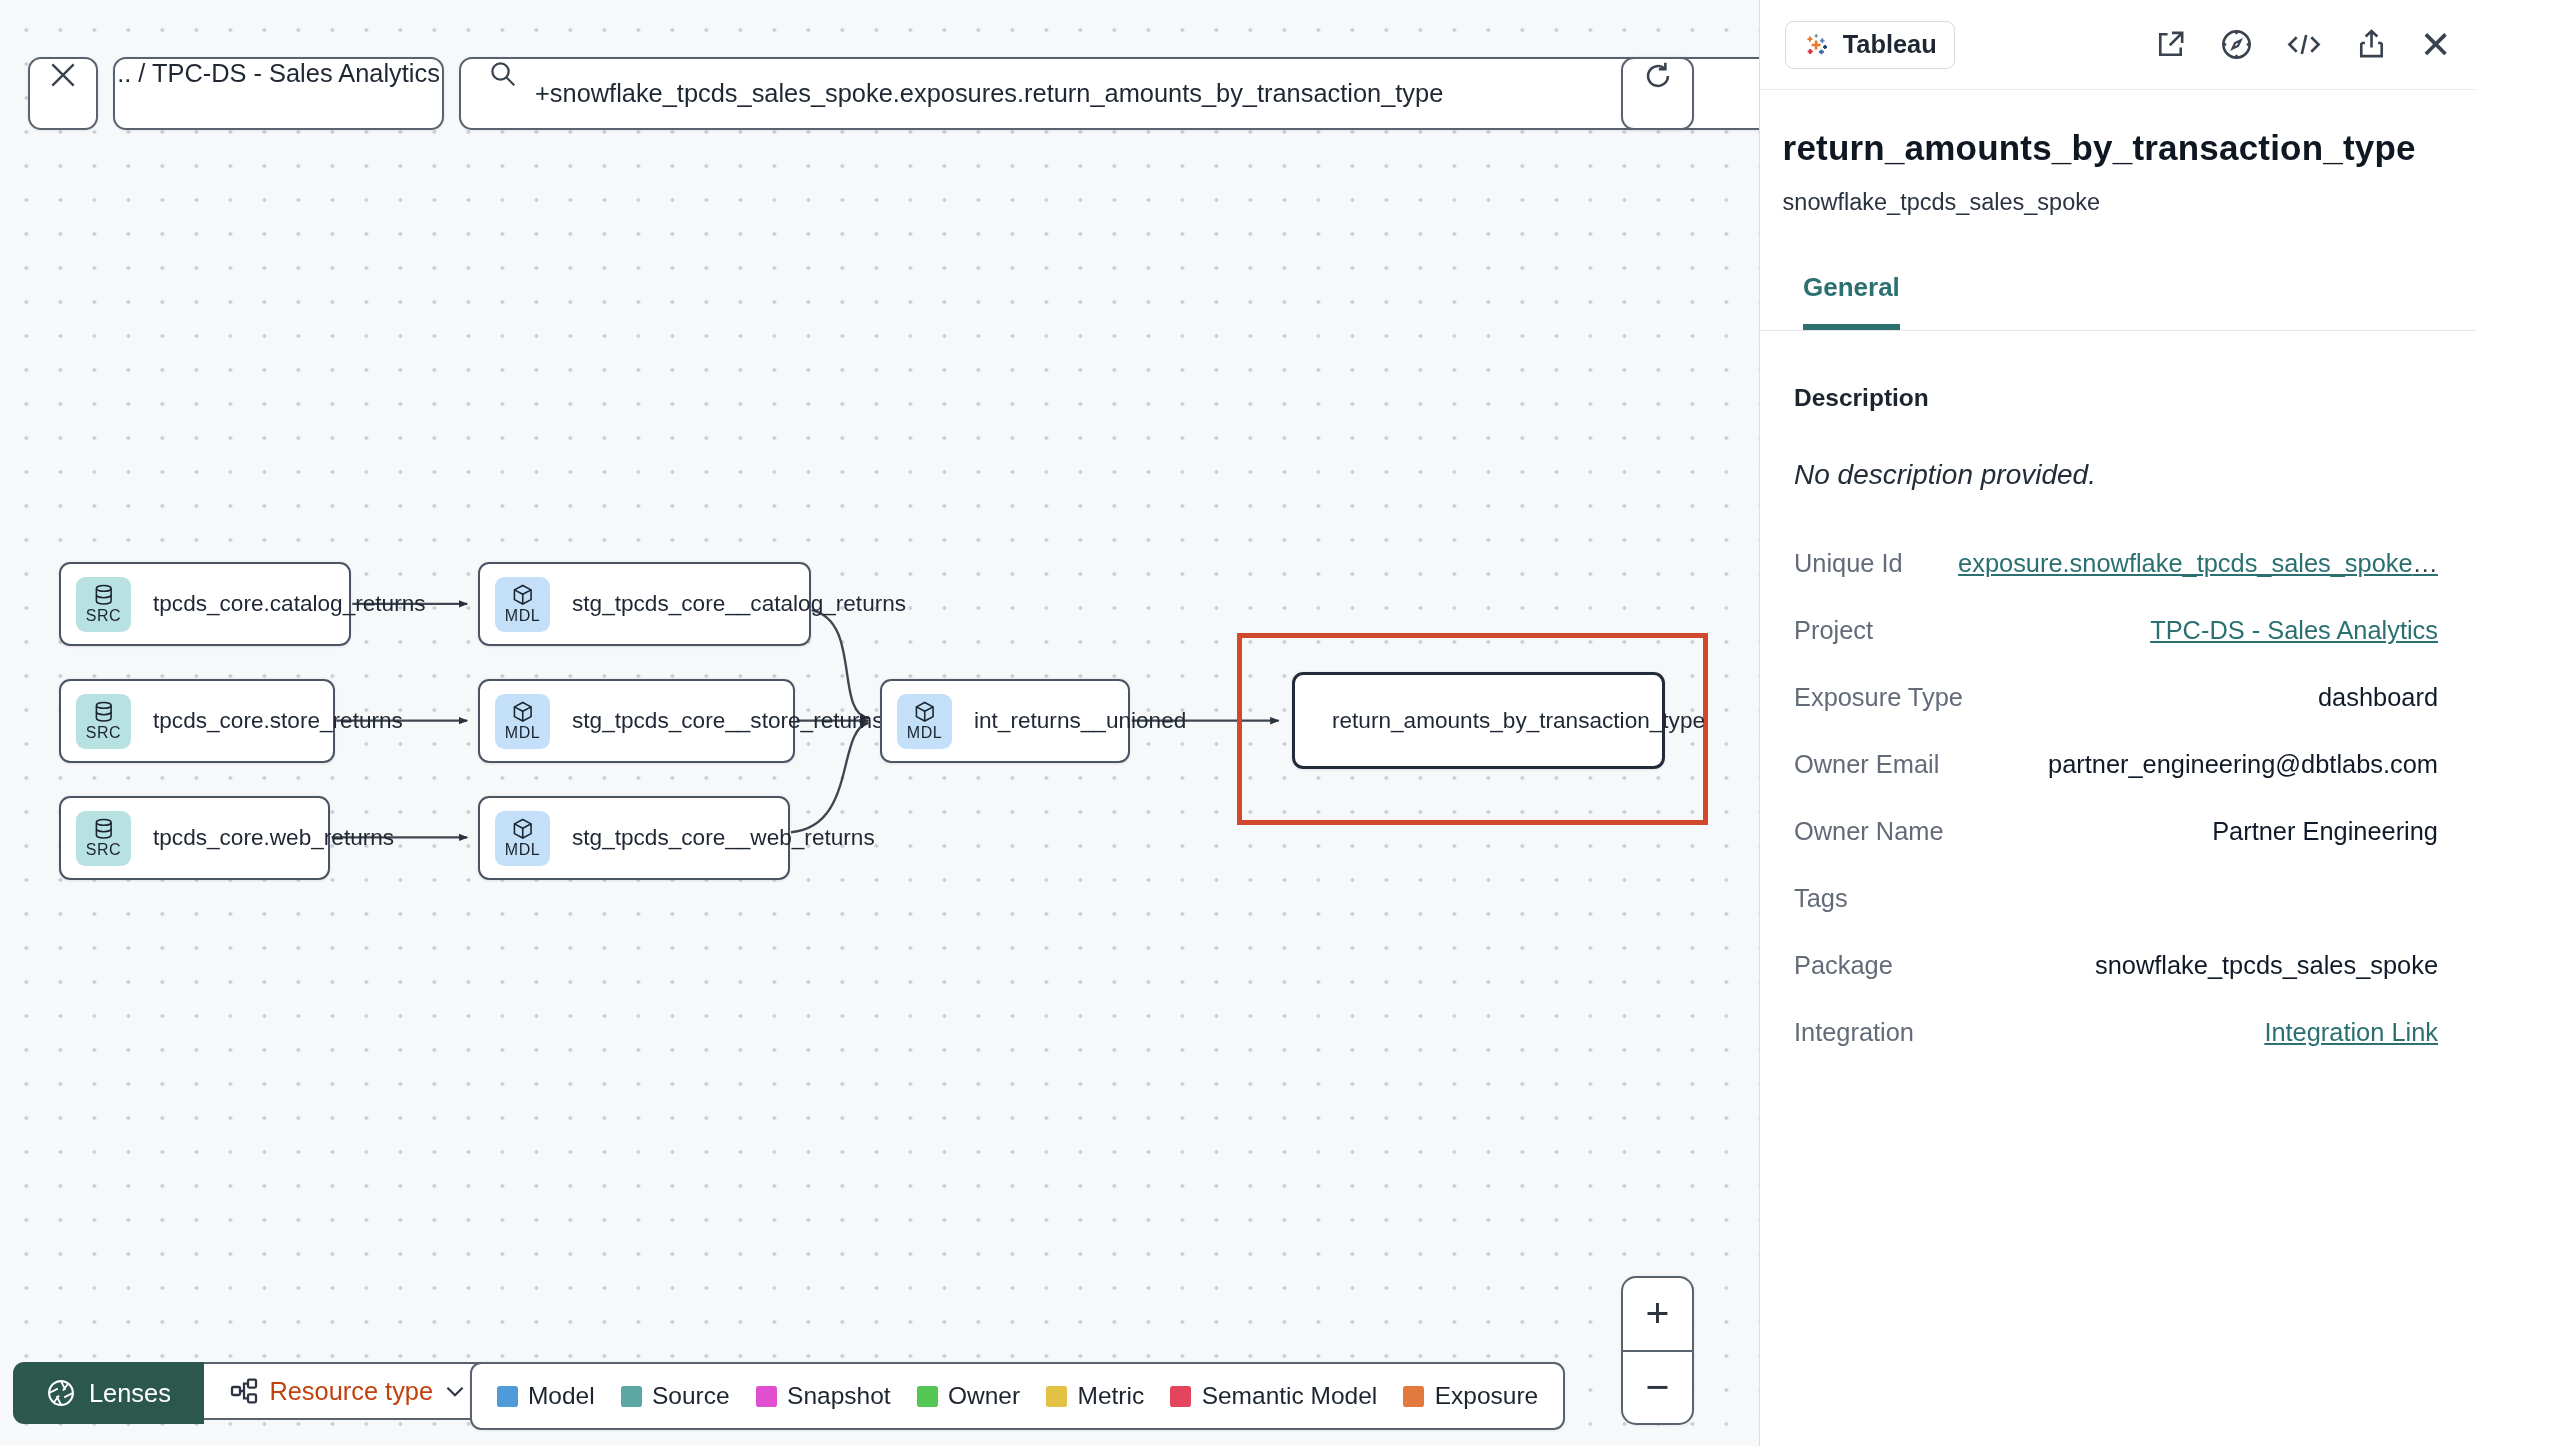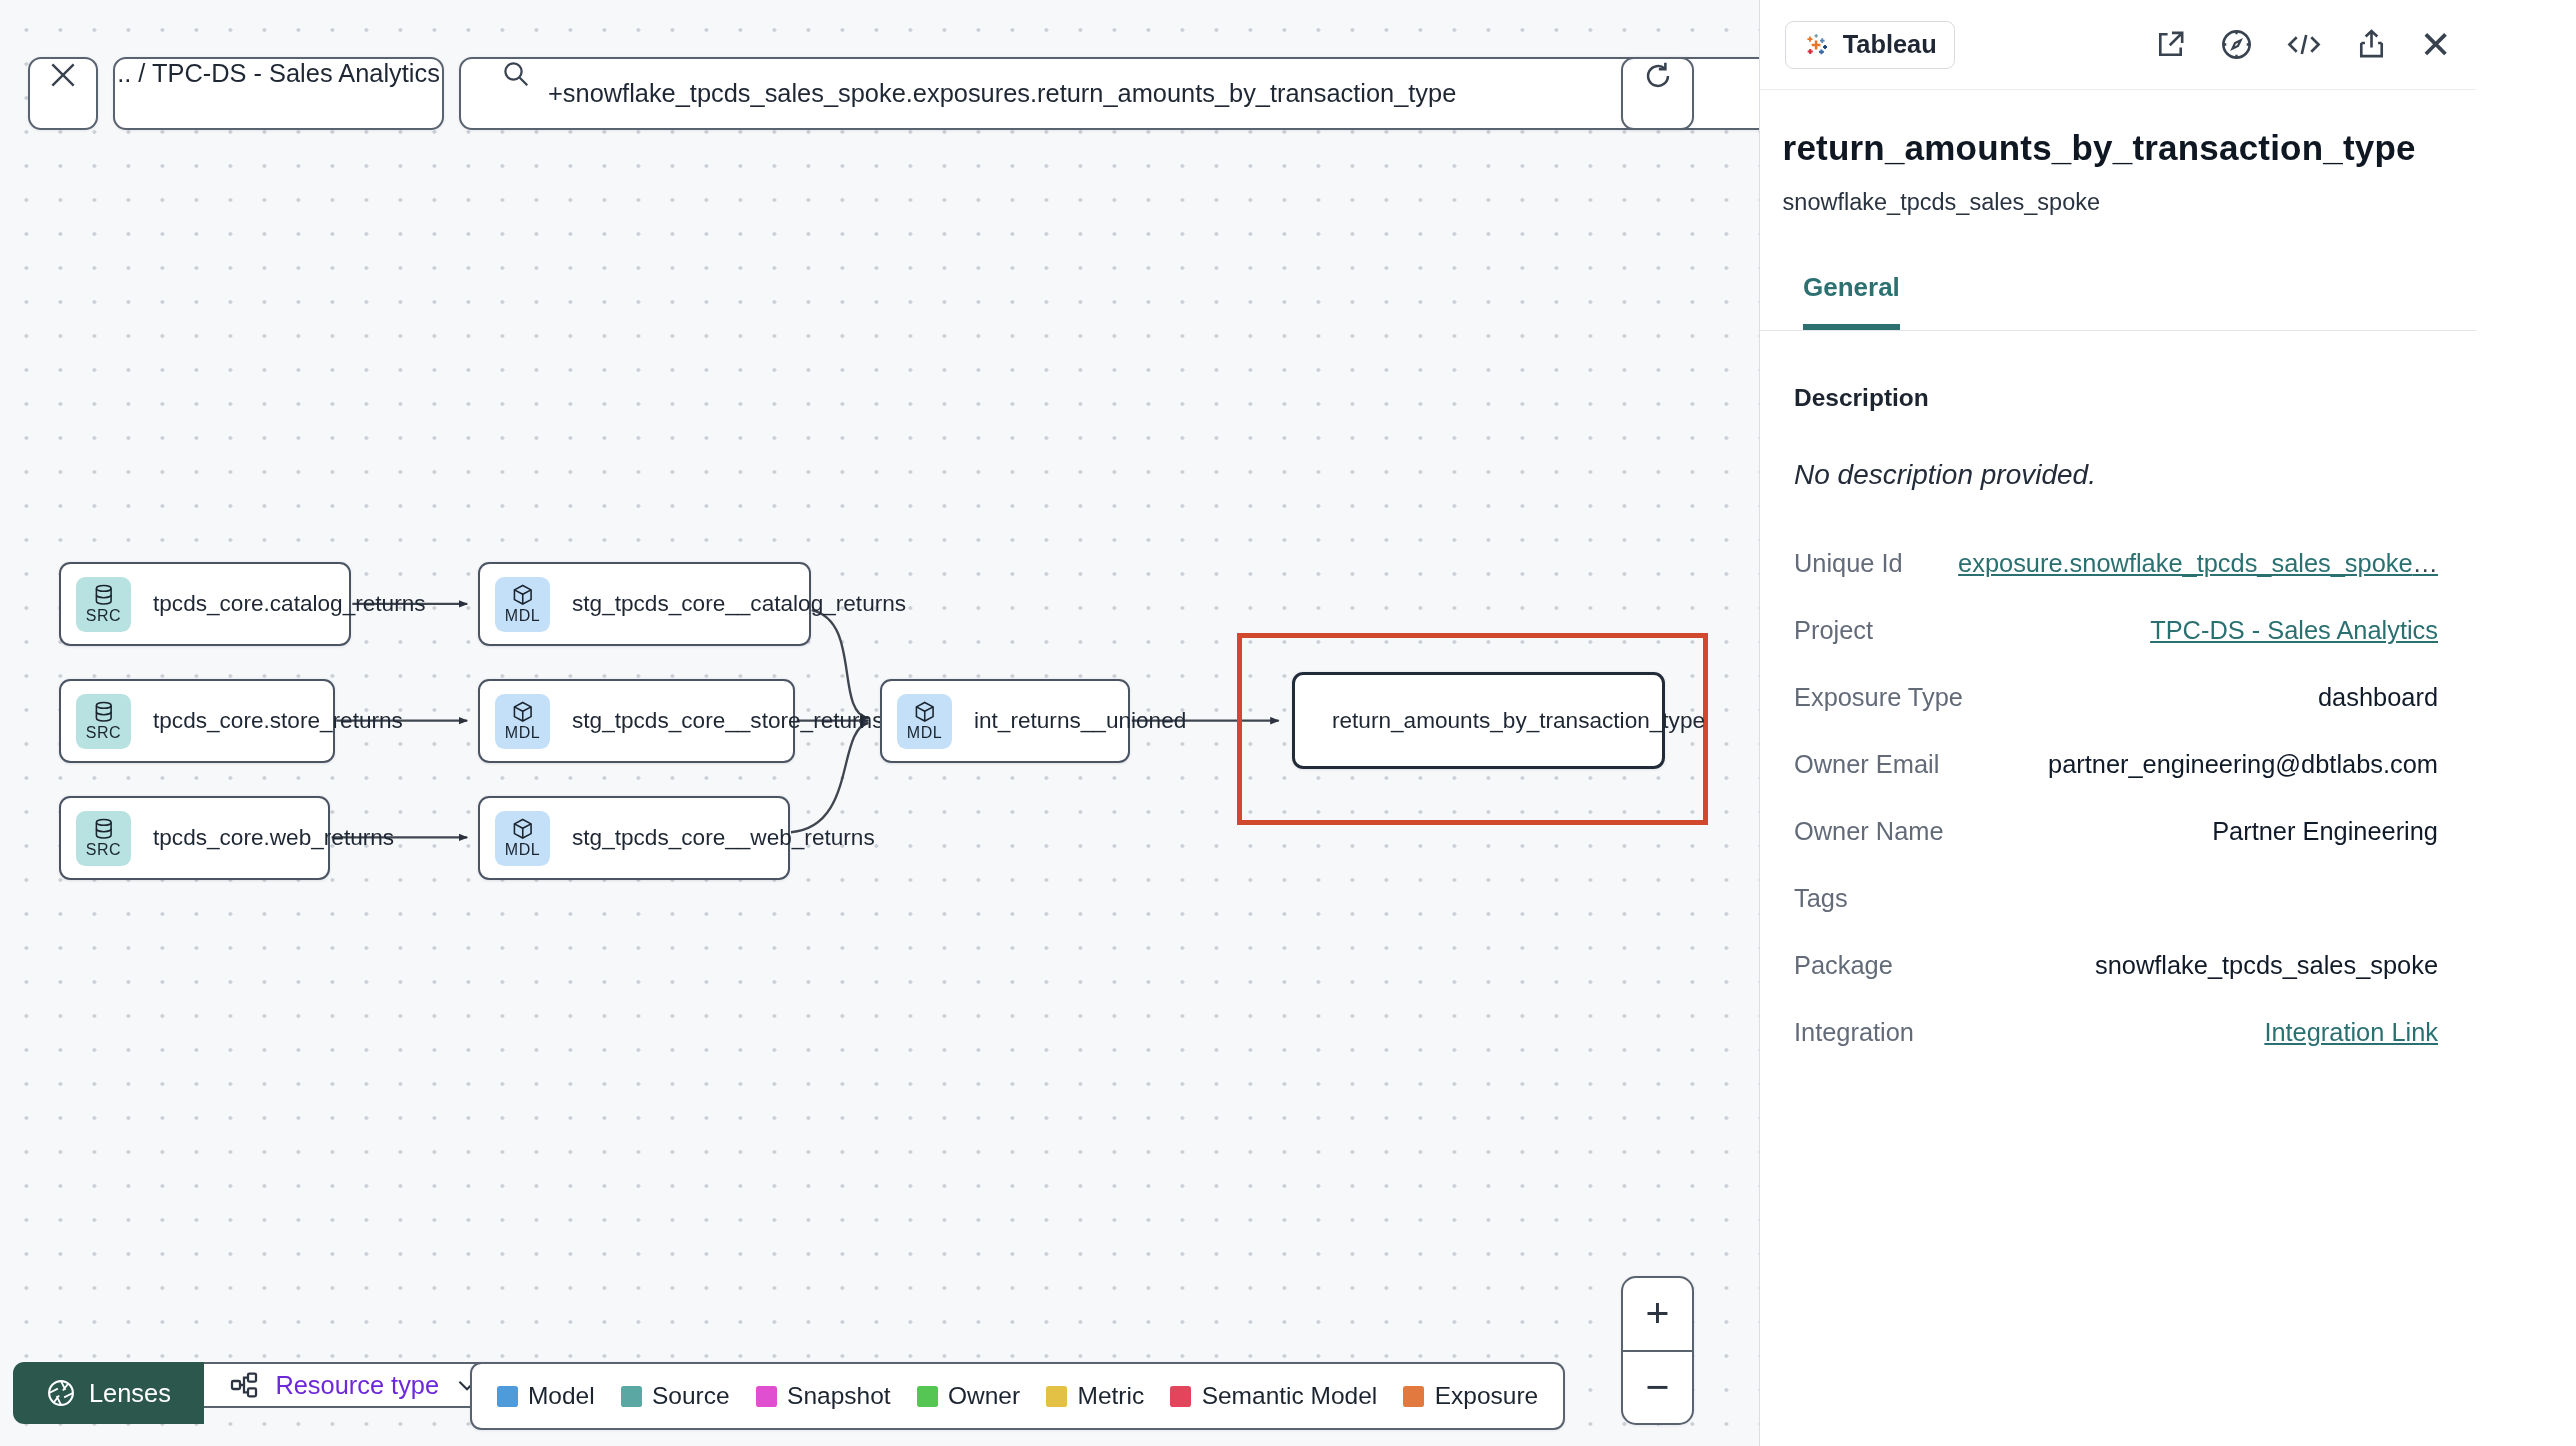--- a/index.html
+++ b/index.html
@@ -15,21 +15,21 @@
   .edges { position:absolute; left:0; top:0; width:1759px; height:1446px; pointer-events:none; }
 
   
   .chip {
     position:absolute; background:#ffffff; border:2.4px solid #59626f; border-radius:13px;
     display:flex; justify-content:center;
     box-shadow:0 0.9px 2.8px rgba(25,35,50,.07); color:#1e2733;margin-top:36px;
   }
   .btn-close-graph { left:28px; top:21px; width:70px; height:73px; cursor:pointer; }
   .breadcrumb-chip { left:113px; top:21px; width:331px; height:73px; font-size:25.4px; }
-  .search-chip { left:459px; top:21px; width:1380px; height:73px; justify-content:flex-start; padding:0 40px; gap:17px; }
+  .search-chip { left:459px; top:21px; width:1380px; height:73px; justify-content:flex-start; padding:0 27px; gap:17px; }
   .search-chip input {
     flex:1; border:none; outline:none; font-size:25.4px; color:#1e2733; background:transparent;
     font-family:"Liberation Sans",sans-serif;
   }
   .btn-refresh { left:1621px; top:21px; width:73px; height:73px; cursor:pointer; }
   svg.ic { display:block; }
 
   
   .node {
     position:absolute; height:84px; background:#ffffff; border:2.4px solid #4b5463; border-radius:11.3px;
@@ -50,23 +50,23 @@
     border:5.6px solid #d2482c; background:transparent; pointer-events:none;
   }
 
   
   .lens-group { position:absolute; left:13px; top:1362px; height:62px; display:flex; }
   .btn-lenses {
     background:#2b574d; color:#ffffff; display:flex; align-items:center; gap:13px;
     padding:0 33px; border-radius:11.3px 0 0 11.3px; font-size:25.4px; cursor:pointer; height:62px;
   }
   .btn-resource {
-    background:#ffffff; border:2.4px solid #59626f; border-left:none; color:#6d28d9;
-    display:flex; align-items:center; gap:15px; padding:0 24.5px; font-size:25.4px;
-    border-radius:0 11.3px 11.3px 0; cursor:pointer; height:46px;
+    background:#ffffff; border:2.4px solid #59626f; border-left:none; color:#c2410c;
+    display:flex; align-items:center; gap:9px; padding:0 24.5px; font-size:25.4px;
+    border-radius:0 11.3px 11.3px 0; cursor:pointer; height:58px;
   }
   .legend-chip {
     position:absolute; left:470px; top:1362px; height:68px; background:#fff;
     border:2.4px solid #59626f; border-radius:11.3px; display:flex; align-items:center;
     gap:26px; padding:0 24.5px; box-shadow:0 0.9px 2.8px rgba(25,35,50,.07);
   }
   .legend-item { display:flex; align-items:center; gap:10.4px; font-size:24.5px; color:#1b242f; }
   .legend-swatch { width:21px; height:21px; border-radius:2.8px; }
 
   

